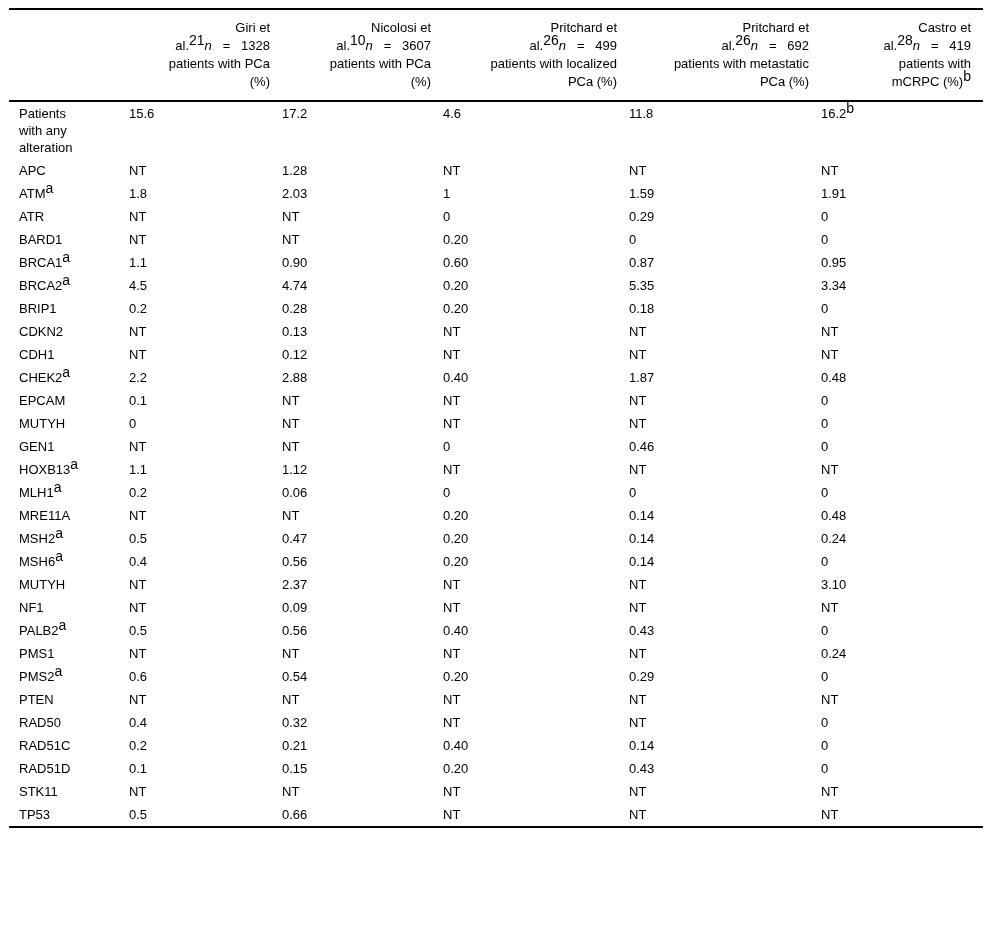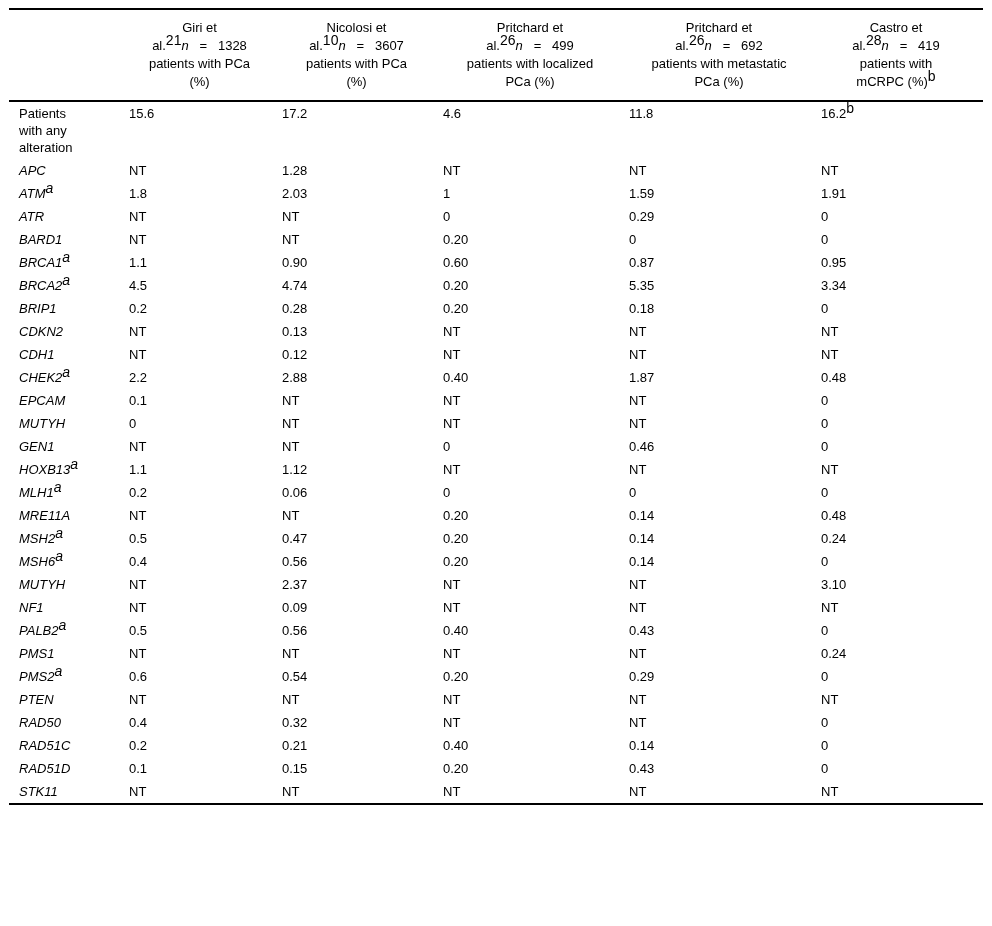--- a/index.html
+++ b/index.html
@@ -17,38 +17,38 @@
   .page { padding: 8px 9px; }
   table.gene-table {
     border-collapse: collapse;
     table-layout: fixed;
     width: 974px;
     border-top: 2px solid #000;
     border-bottom: 2px solid #000;
   }
   thead th {
     font-weight: 400;
-    text-align: center;
+    text-align: right;
     vertical-align: top;
     padding: 9px 12px 9px 0;
     line-height: 18px;
     border-bottom: 2px solid #000;
   }
   thead th.gene-col { padding-left: 10px; }
   tbody td {
     text-align: left;
     vertical-align: top;
     padding: 3px 8px 3px 0;
     line-height: 17px;
   }
   td.gene {
     padding-left: 10px;
     padding-right: 44px;
   }
-  td.gene.it { font-style: italic; }
+  td.gene.it { }
   sup {
     font-size: 14px;
     line-height: 0;
     vertical-align: super;
   }
   i { font-style: italic; }
 </style>
 </head>
 <body>
 
@@ -298,15 +298,23 @@
           <td>0</td>
         </tr>
         <tr>
           <td class="gene it">STK11</td>
           <td>NT</td>
           <td>NT</td>
           <td>NT</td>
           <td>NT</td>
           <td>NT</td>
         </tr>
+        <tr>
+          <td class="gene it">TP53</td>
+          <td>0.5</td>
+          <td>0.66</td>
+          <td>NT</td>
+          <td>NT</td>
+          <td>NT</td>
+        </tr>
       </tbody>
   </table>
 </div>
 
 </body></html>

